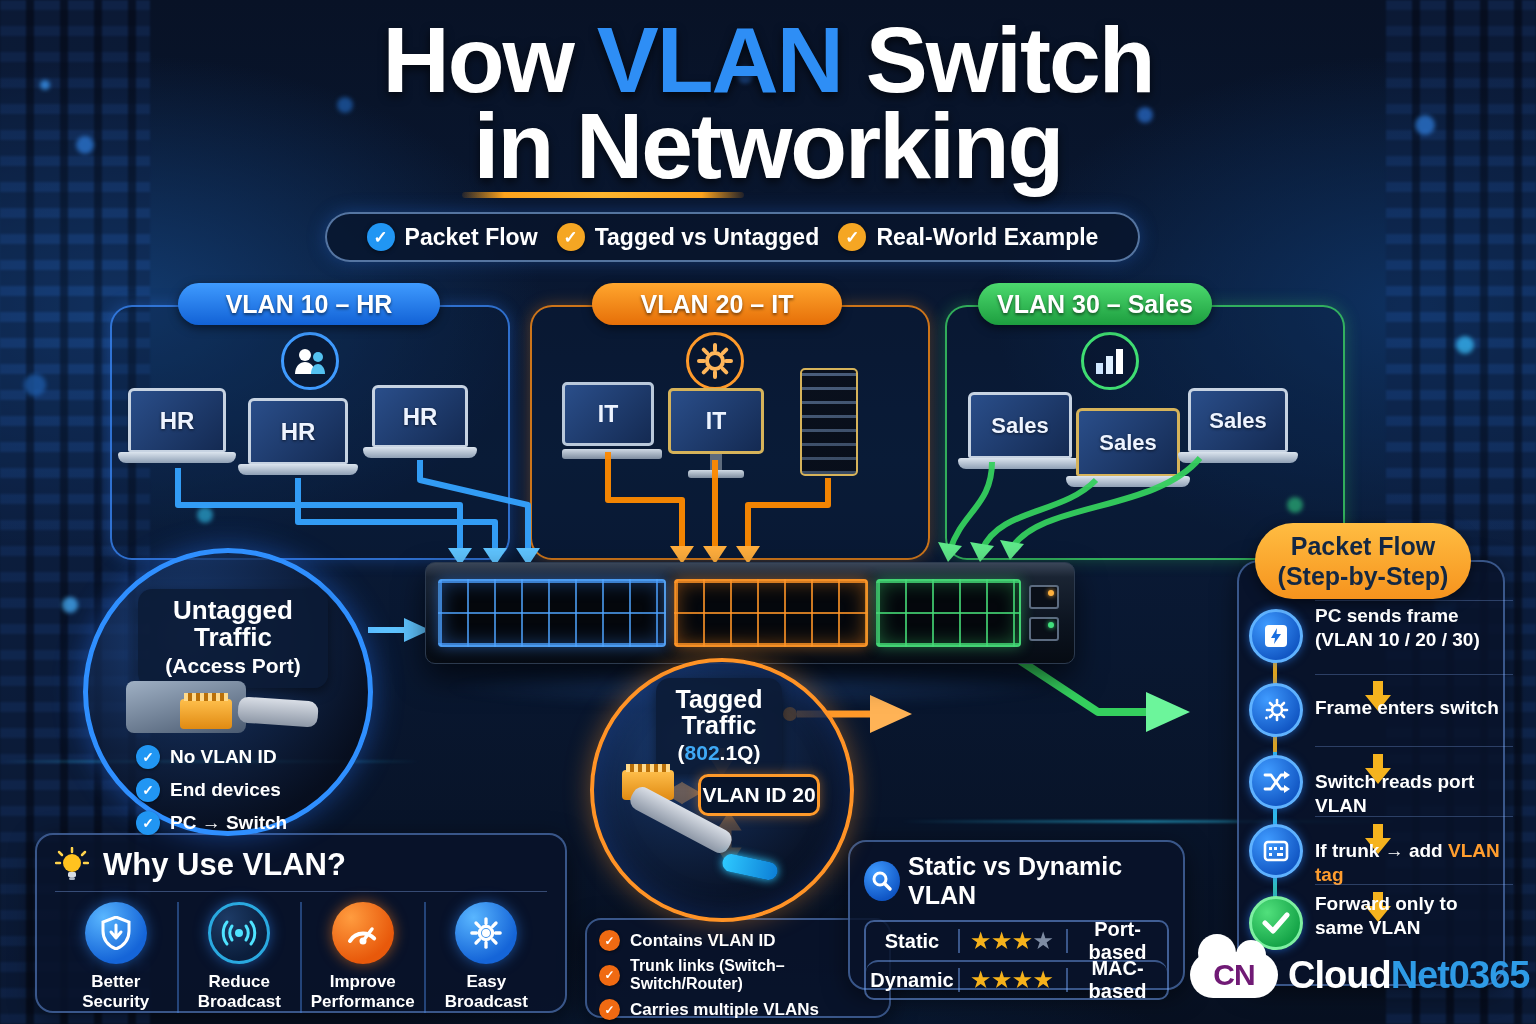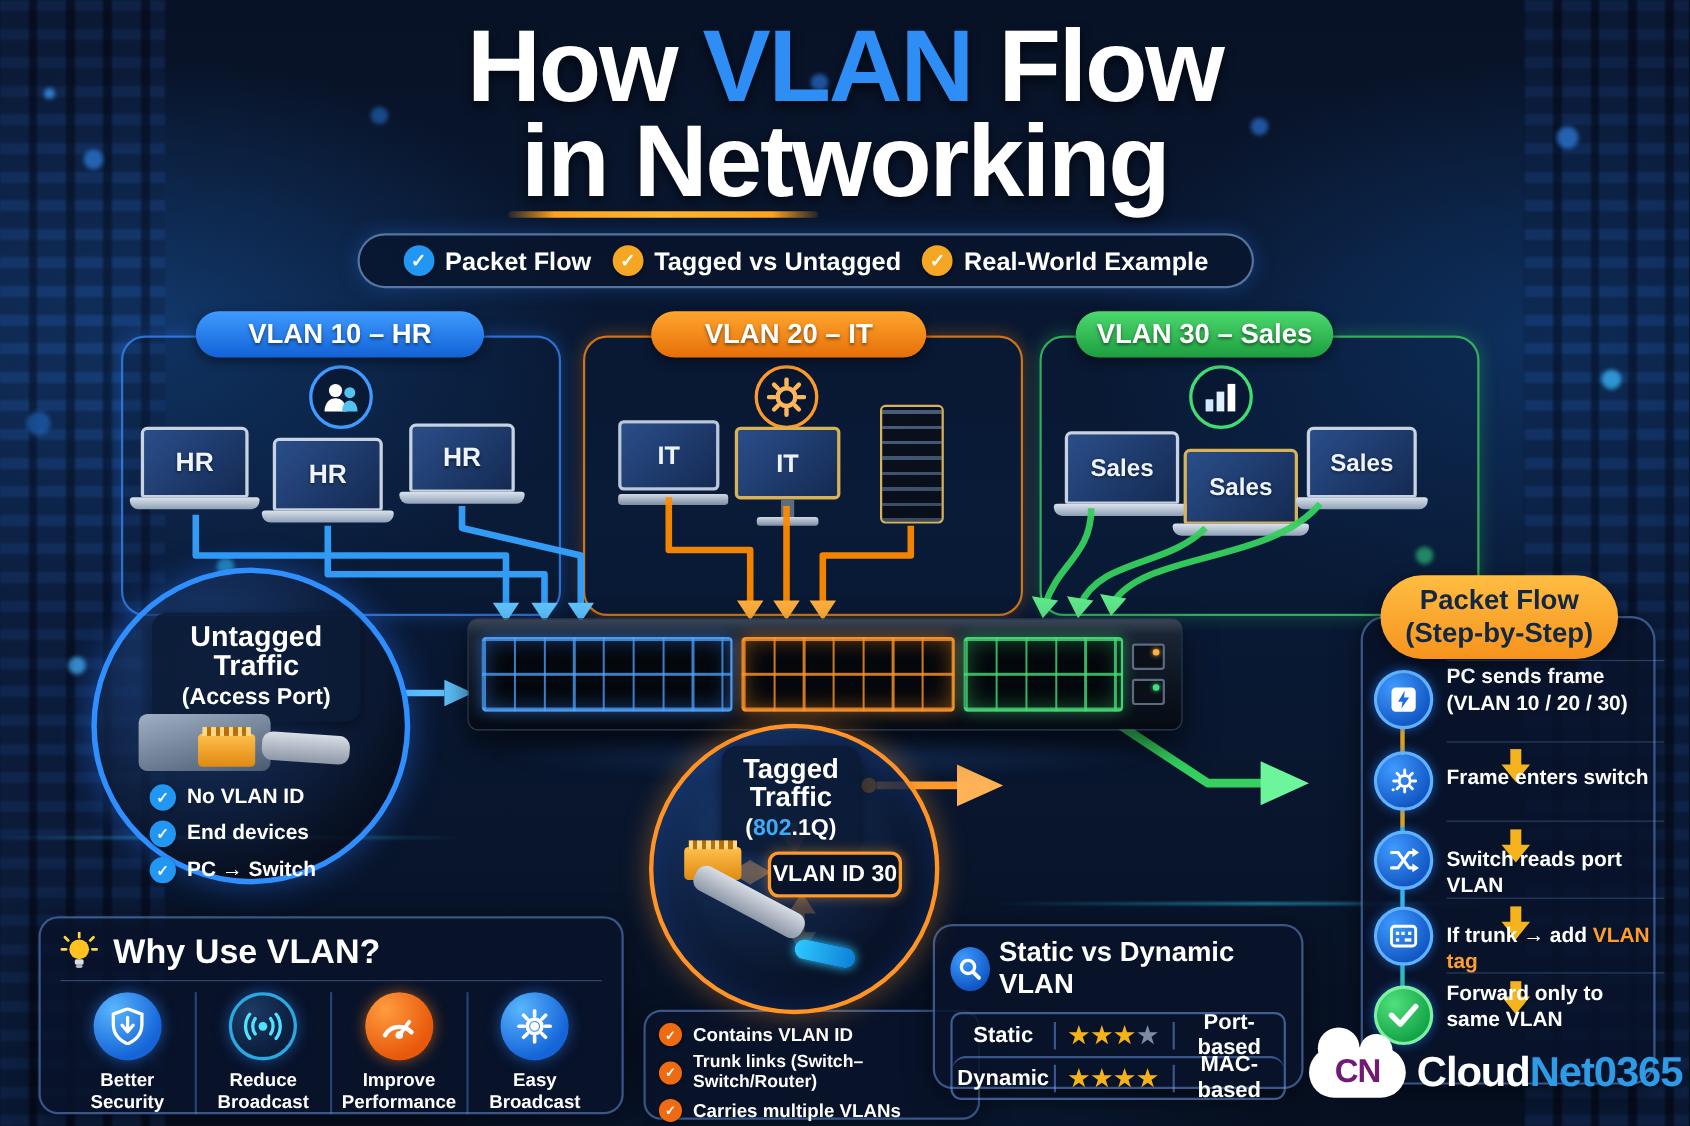--- a/index.html
+++ b/index.html
@@ -91,21 +91,21 @@
   .sfp { width:34px; height:68px; display:flex; flex-direction:column; justify-content:space-between; padding:6px 0; }
   .sfp span { display:block; width:30px; height:24px; border:2px solid #5c6b80; border-radius:3px; background:#0a0f18; position:relative; }
   .sfp span i { position:absolute; right:3px; top:3px; width:6px; height:6px; border-radius:50%; }
   .switch-reflection { left:440px; top:668px; width:620px; height:40px; border-radius:50%;
     background:radial-gradient(ellipse at center, rgba(60,130,230,.25), transparent 70%); filter:blur(4px); }
 
   
   .info-circle { border-radius:50%; background:
       radial-gradient(circle at 35% 30%, rgba(40,90,170,.55), rgba(7,14,30,.92) 75%);
     box-shadow:0 0 30px rgba(40,120,255,.45); }
-  .c-untagged { left:83px; top:516px; width:290px; height:288px; border:5px solid #2f8fff; }
+  .c-untagged { left:83px; top:548px; width:290px; height:288px; border:5px solid #2f8fff; }
   .c-tagged   { left:590px; top:658px; width:264px; height:264px; border:4px solid #ff9326;
     box-shadow:0 0 26px rgba(255,150,40,.4), inset 0 0 30px rgba(30,80,180,.4); }
   .pillbox { background:rgba(11,26,52,.88); border-radius:14px; box-shadow:0 4px 12px rgba(0,0,0,.5); text-align:center; }
   .bullet-row { display:flex; align-items:center; gap:10px; font-weight:bold; }
   .minicheck { width:24px; height:24px; border-radius:50%; color:#fff; font-size:14px; font-weight:bold;
     display:flex; align-items:center; justify-content:center; flex:0 0 24px; box-shadow:0 1px 3px rgba(0,0,0,.5); }
   .tagbox { border:3px solid #ff9a2a; border-radius:10px; background:rgba(8,18,38,.9);
     display:flex; align-items:center; justify-content:center; font-weight:bold; box-shadow:0 0 12px rgba(255,150,40,.45); }
 
   
@@ -181,21 +181,21 @@
 
 <div id="stage">
 
   <div class="rack left"></div>
   <div class="rack right"></div>
   <div class="bokeh abs" style="left:40px;top:80px;"></div>
   <div class="floorline abs z1" style="left:0;top:760px;width:420px;"></div>
   <div class="floorline abs z1" style="left:900px;top:820px;width:500px;"></div>
 
   <div class="abs title z5">
-    <div><span>How </span><span class="hl">VLAN</span><span> Flow</span></div>
+    <div><span>How </span><span class="hl">VLAN</span><span> Switch</span></div>
     <div>in Networking</div>
   </div>
   <div class="abs title-underline z5"></div>
 
   <div class="abs badgebar z5">
     <div class="badge">
       <span class="check" style="background:#2196f3;">✓</span>
       <span>Packet Flow</span>
     </div>
     <div class="badge">
@@ -399,21 +399,21 @@
           <span>PC → Switch</span>
         </div>
     </div>
   </div>
 
   <div class="abs info-circle c-tagged z6">
     <div class="pillbox abs" style="left:62px;top:16px;width:126px;padding:8px 4px 9px;">
       <div style="font-size:25px;font-weight:bold;line-height:1.05;">Tagged Traffic</div>
       <div style="font-size:21px;font-weight:bold;margin-top:2px;"><span>(</span><span style="color:#3fa9f5;">802</span><span>.1Q)</span></div>
     </div>
-    <div class="tagbox abs" style="left:104px;top:112px;width:122px;height:42px;font-size:21px;">VLAN ID 30</div>
+    <div class="tagbox abs" style="left:104px;top:112px;width:122px;height:42px;font-size:21px;">VLAN ID 20</div>
     <div class="rj45" style="left:28px;top:108px;"></div>
     <div class="plug-cable" style="left:32px;top:146px;width:110px;height:24px;transform:rotate(28deg);"></div>
     <div class="abs" style="left:128px;top:196px;width:56px;height:18px;border-radius:9px;background:linear-gradient(90deg,#2ec9ff,#0d7fd6);transform:rotate(12deg);box-shadow:0 0 10px #2ec9ff;"></div>
   </div>
 
   <div class="abs panel z5" style="left:585px;top:918px;width:306px;height:100px;padding:10px 12px;border-radius:16px;">
     <div class="bullet-row" style="font-size:17px;margin-bottom:6px;">
         <span class="minicheck" style="background:#f06a12;width:21px;height:21px;flex-basis:21px;font-size:12px;">✓</span>
         <span>Contains VLAN ID</span>
       </div>

